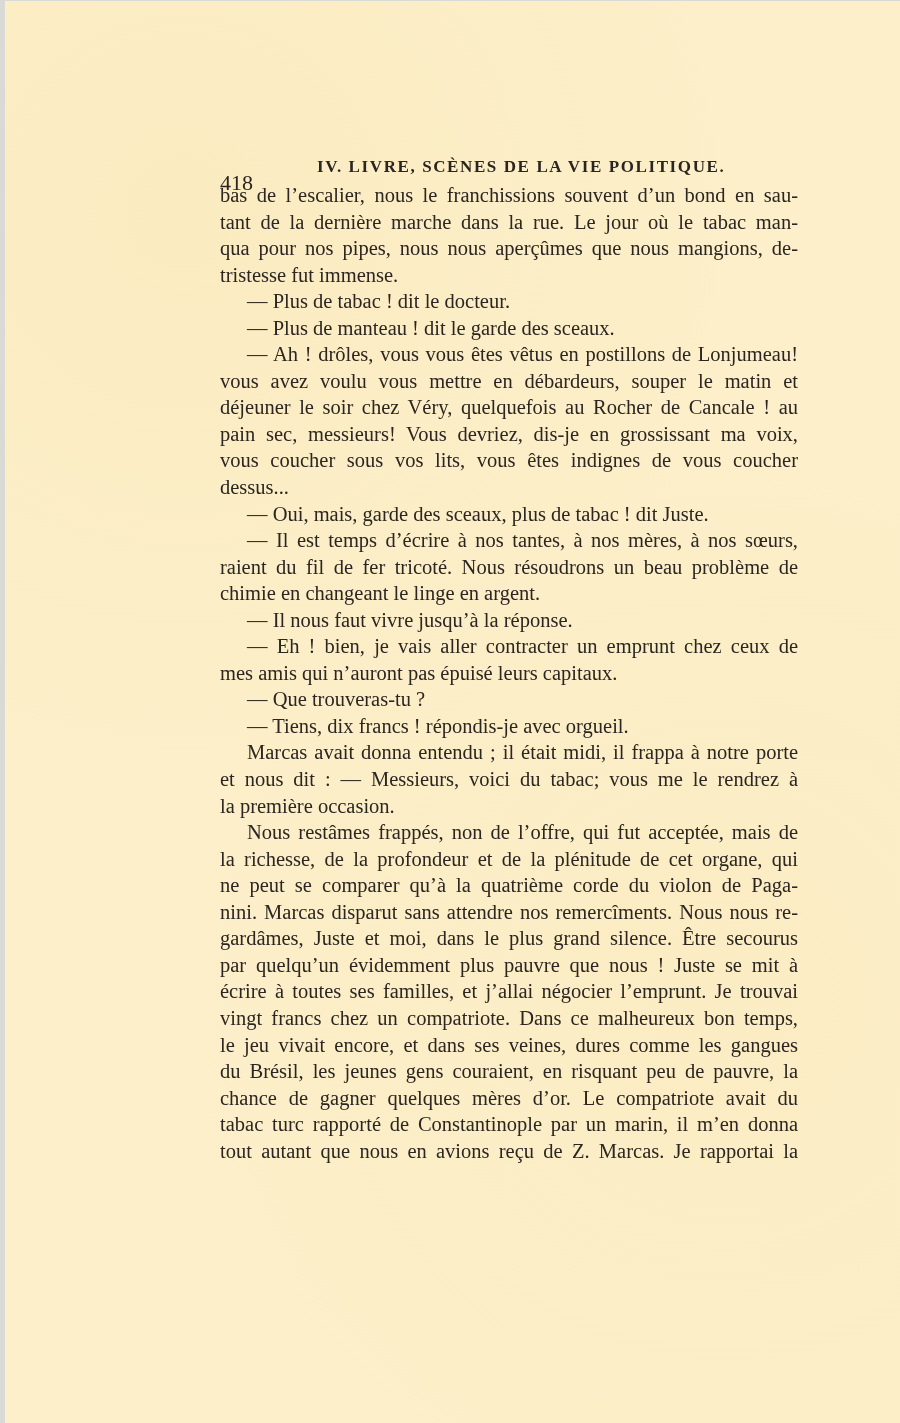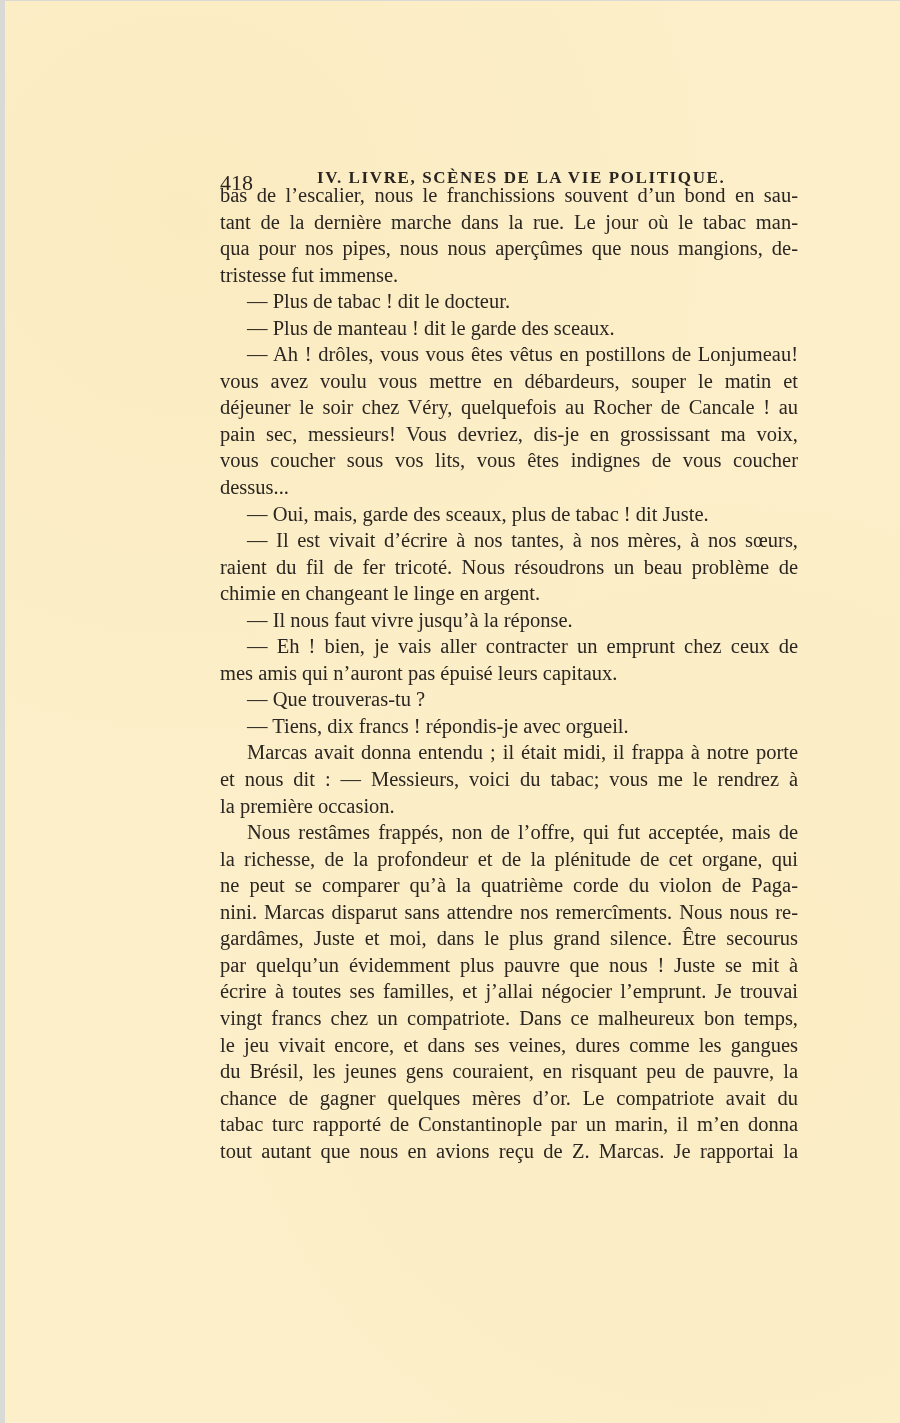--- a/index.html
+++ b/index.html
@@ -42,21 +42,20 @@
   }
   .running-title {
     position: absolute;
     left: 97px;
     top: 3px;
     font-size: 17px;
     font-weight: bold;
     letter-spacing: 1.6px;
     line-height: 26px;
     font-variant: small-caps;
-    margin-top: 11px;
   }
   .text-block {
     position: absolute;
     left: 215px;
     top: 181px;
     width: 578px;
     font-family: "Liberation Serif", serif;
     font-size: 20.5px;
     line-height: 26.55px;
     color: #2b2622;
@@ -91,21 +90,21 @@
       <span class="line last">tristesse fut immense.</span>
       <span class="line indent last">— Plus de tabac ! dit le docteur.</span>
       <span class="line indent last">— Plus de manteau ! dit le garde des sceaux.</span>
       <span class="line indent">— Ah ! drôles, vous vous êtes vêtus en postillons de Lonjumeau!</span>
       <span class="line">vous avez voulu vous mettre en débardeurs, souper le matin et</span>
       <span class="line">déjeuner le soir chez Véry, quelquefois au Rocher de Cancale ! au</span>
       <span class="line">pain sec, messieurs! Vous devriez, dis-je en grossissant ma voix,</span>
       <span class="line">vous coucher sous vos lits, vous êtes indignes de vous coucher</span>
       <span class="line last">dessus...</span>
       <span class="line indent last">— Oui, mais, garde des sceaux, plus de tabac ! dit Juste.</span>
-      <span class="line indent">— Il est vivait d’écrire à nos tantes, à nos mères, à nos sœurs,</span>
+      <span class="line indent">— Il est temps d’écrire à nos tantes, à nos mères, à nos sœurs,</span>
       <span class="line">raient du fil de fer tricoté. Nous résoudrons un beau problème de</span>
       <span class="line last">chimie en changeant le linge en argent.</span>
       <span class="line indent last">— Il nous faut vivre jusqu’à la réponse.</span>
       <span class="line indent">— Eh ! bien, je vais aller contracter un emprunt chez ceux de</span>
       <span class="line last">mes amis qui n’auront pas épuisé leurs capitaux.</span>
       <span class="line indent last">— Que trouveras-tu ?</span>
       <span class="line indent last">— Tiens, dix francs ! répondis-je avec orgueil.</span>
       <span class="line indent">Marcas avait donna entendu ; il était midi, il frappa à notre porte</span>
       <span class="line">et nous dit : — Messieurs, voici du tabac; vous me le rendrez à</span>
       <span class="line last">la première occasion.</span>

